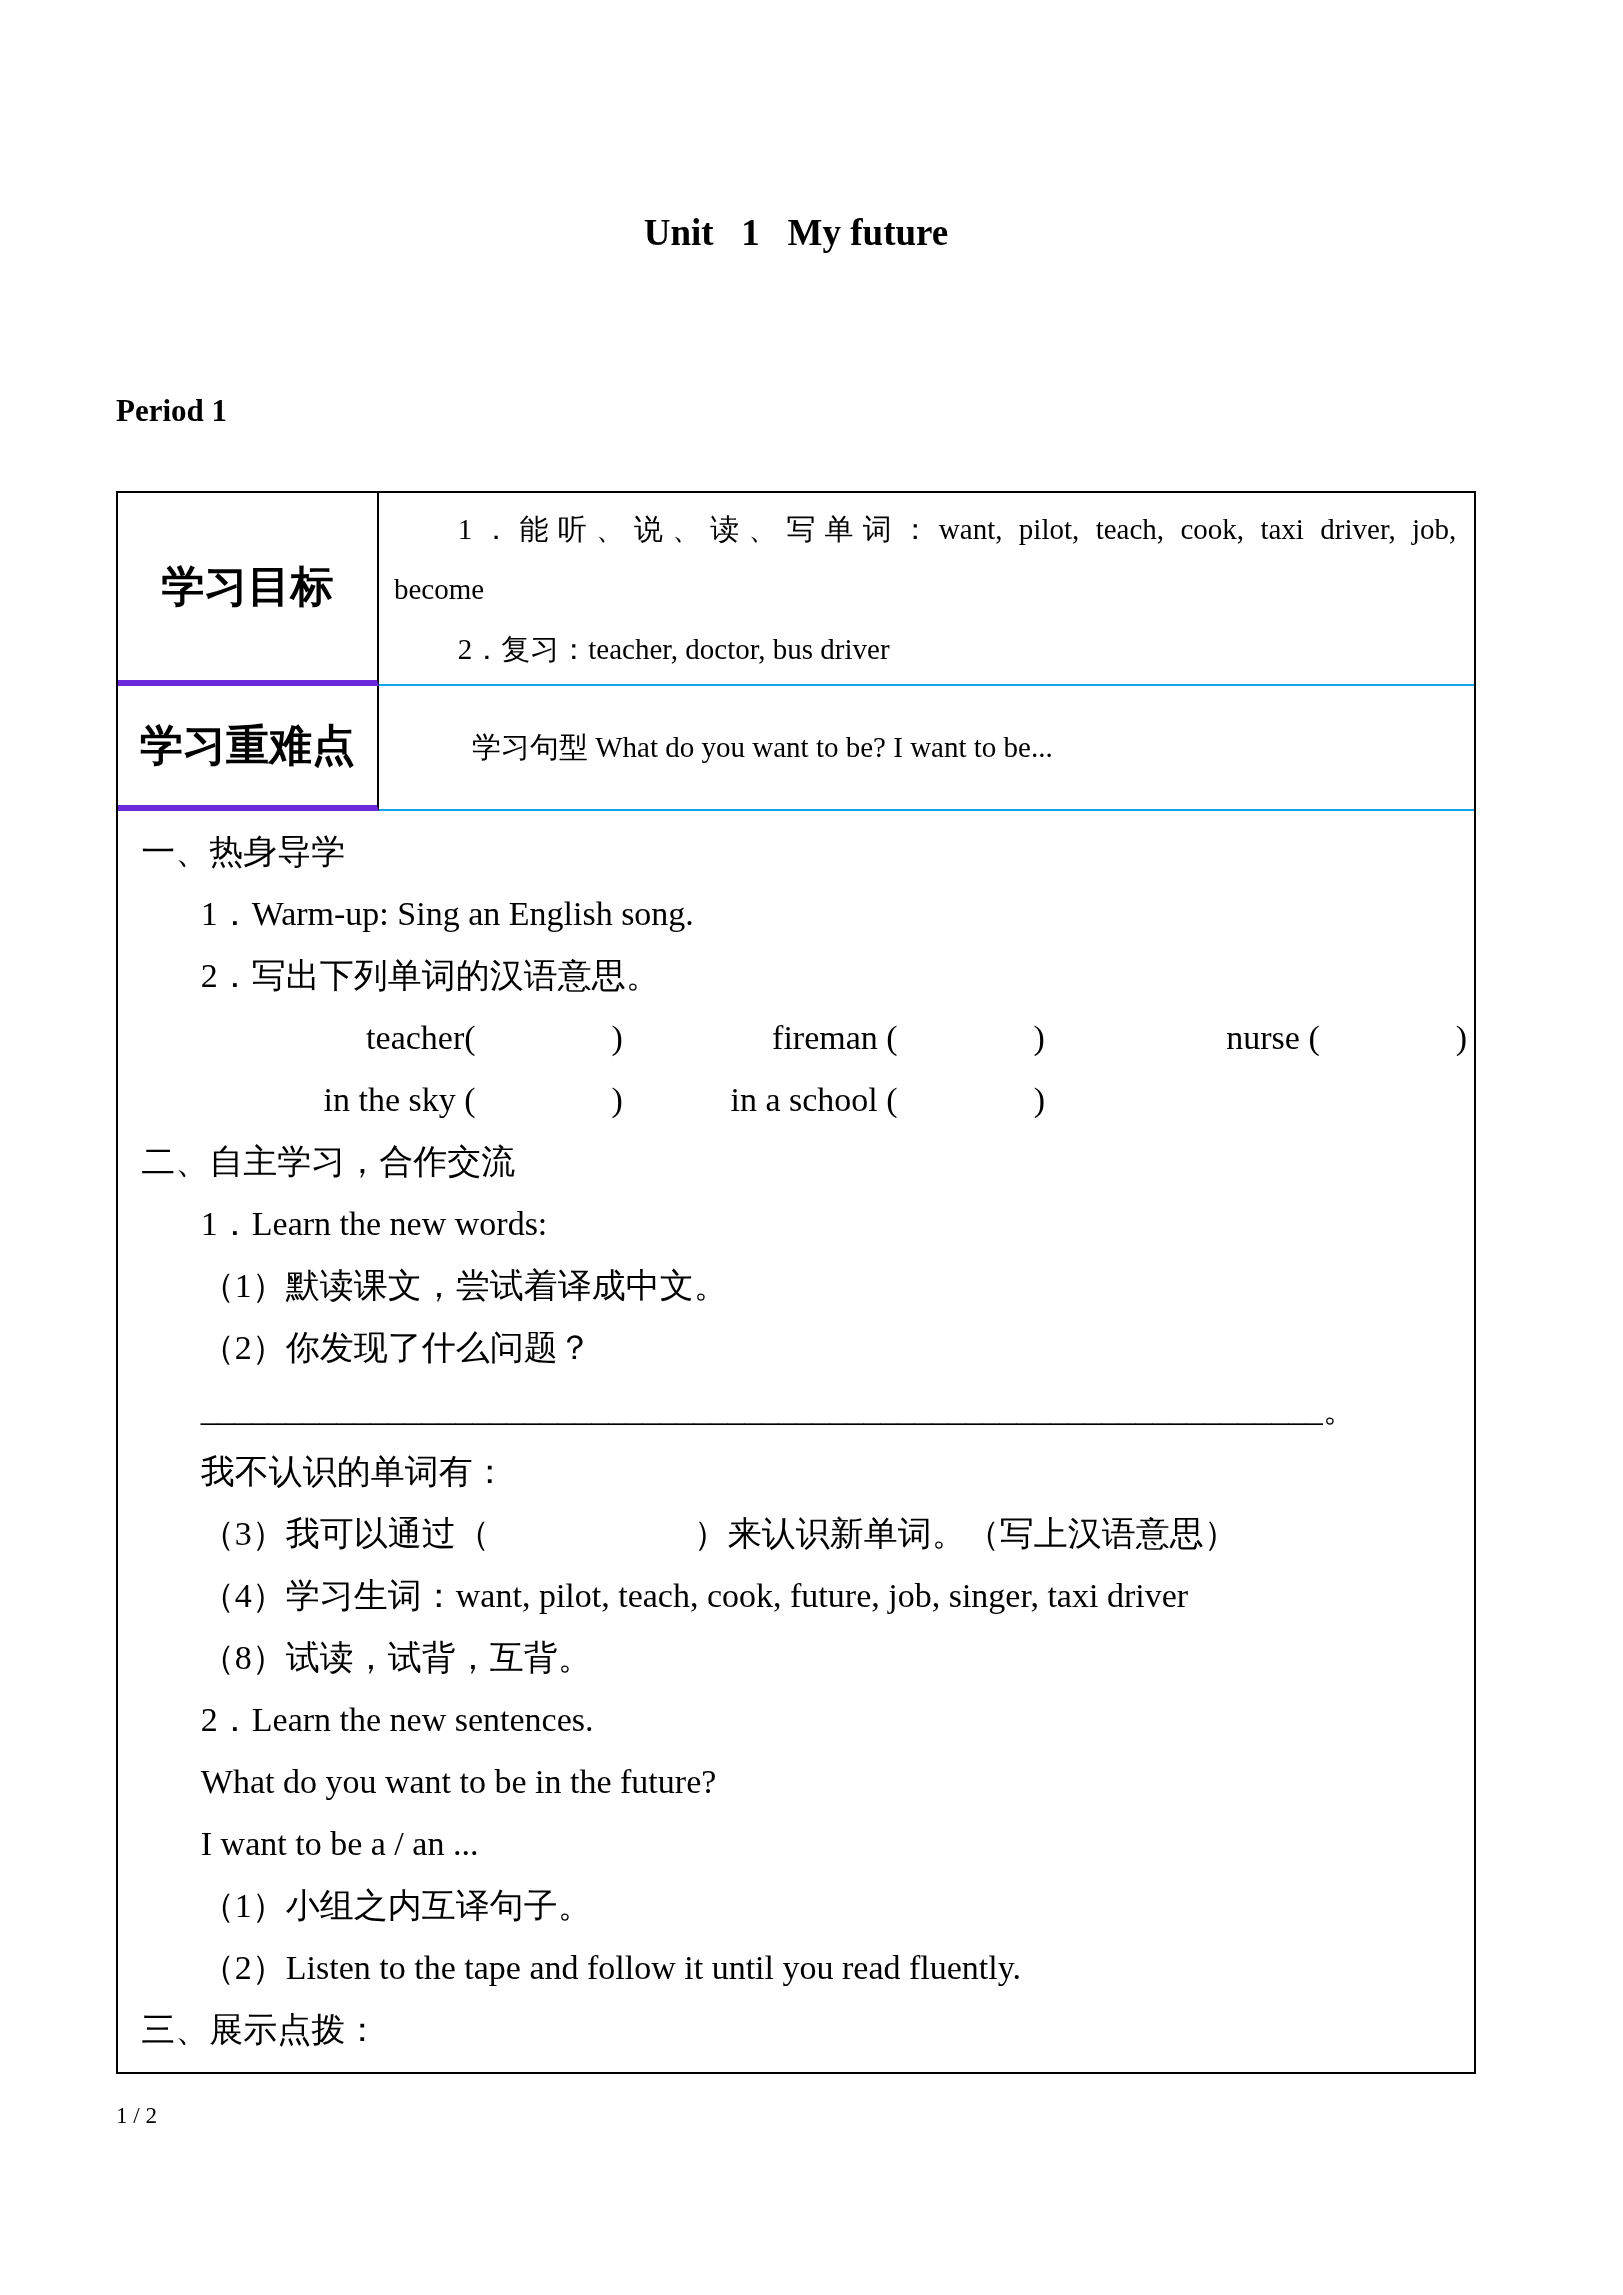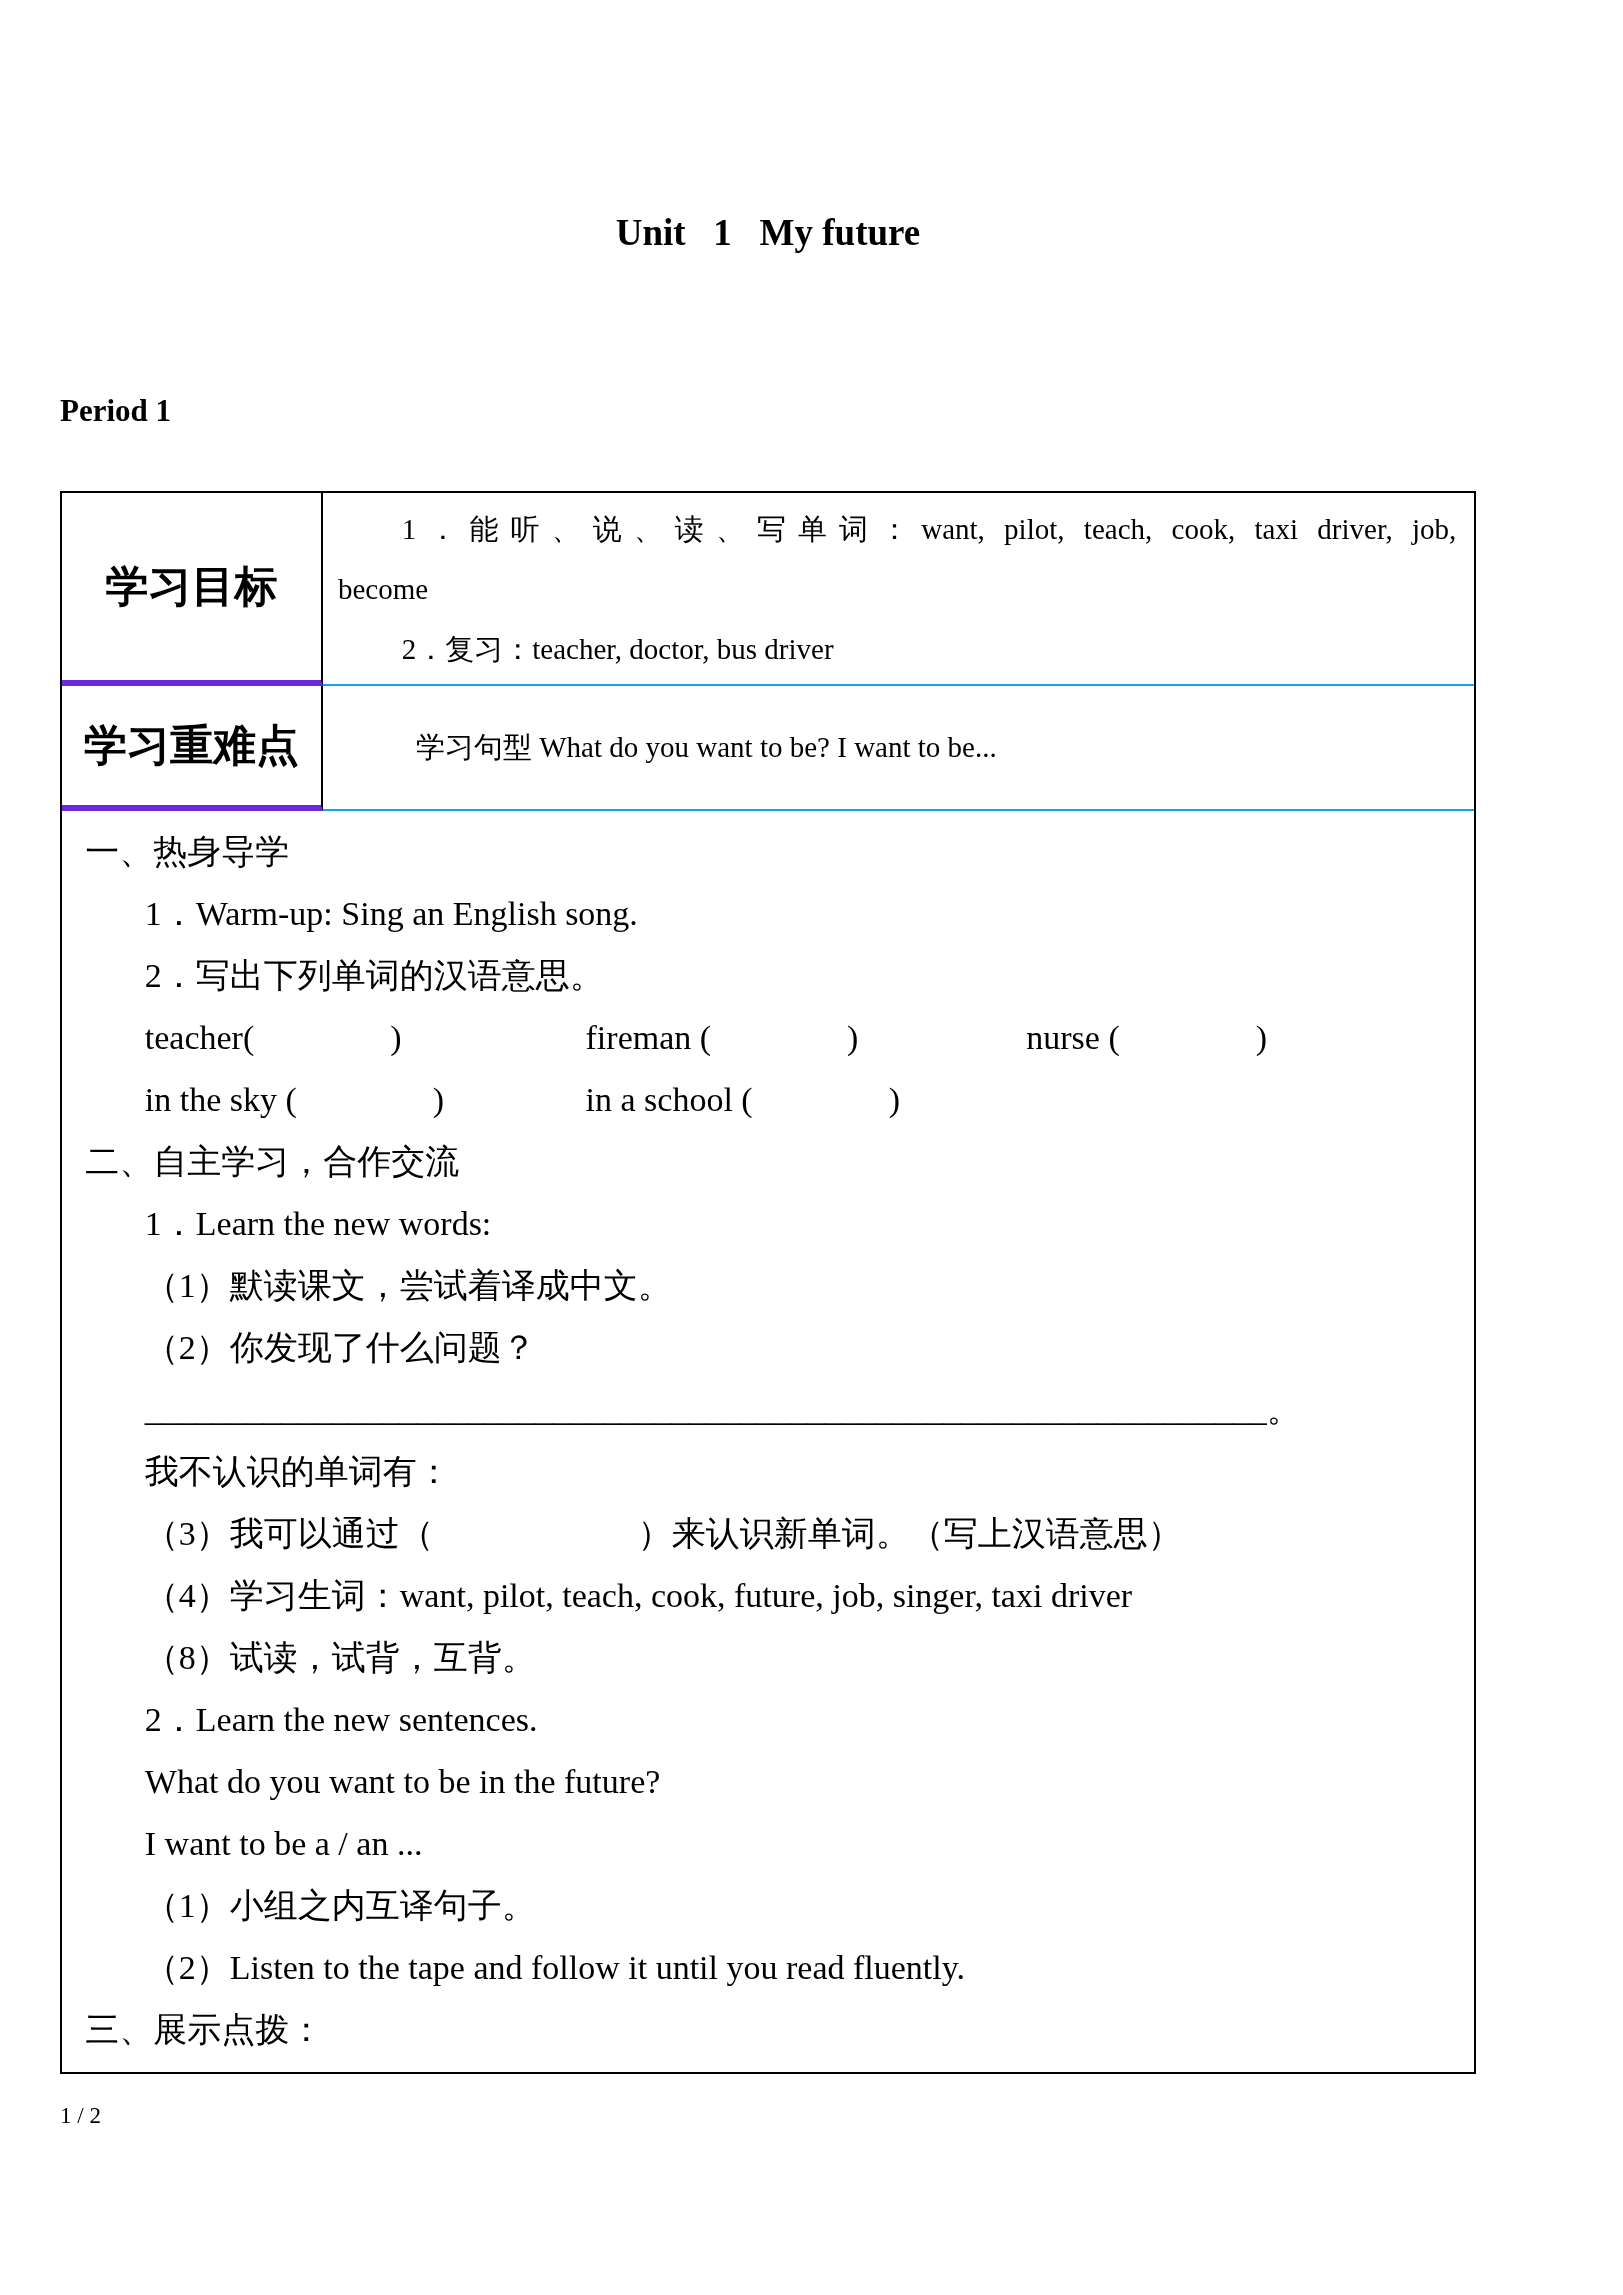--- a/index.html
+++ b/index.html
@@ -7,21 +7,21 @@
   body {
     width: 1623px;
     height: 2295px;
     color: #000;
     font-family: "Liberation Serif", "DejaVu Serif", serif;
     overflow: hidden;
   }
   .page {
     width: 1623px;
     height: 2007px;
-    padding: 211px 147px 0 60px;
+    padding: 211px 147px 0 116px;
     position: relative;
   }
   .title {
     text-align: center;
     font-size: 37px;
     font-weight: bold;
     white-space: pre;
     line-height: 44px;
   }
   .period {
@@ -84,21 +84,21 @@
     margin-bottom: 20.5px;
   }
   .pline {
     font-size: 34px;
     line-height: 62px;
     white-space: pre;
   }
   .pline.indent-0 { padding-left: 16.4px; }
   .pline.indent-1 { padding-left: 76px; }
   .pline.cols { display: flex; }
-  .pline.cols span { flex: 0 0 33.33%; white-space: pre; }
+  .pline.cols span { flex: 0 0 33.33%; white-space: pre; text-align: right; }
   .footer {
     margin-top: 29px;
     font-size: 23px;
   }
 </style>
 </head>
 <body>
 
 <div class="page">
 

